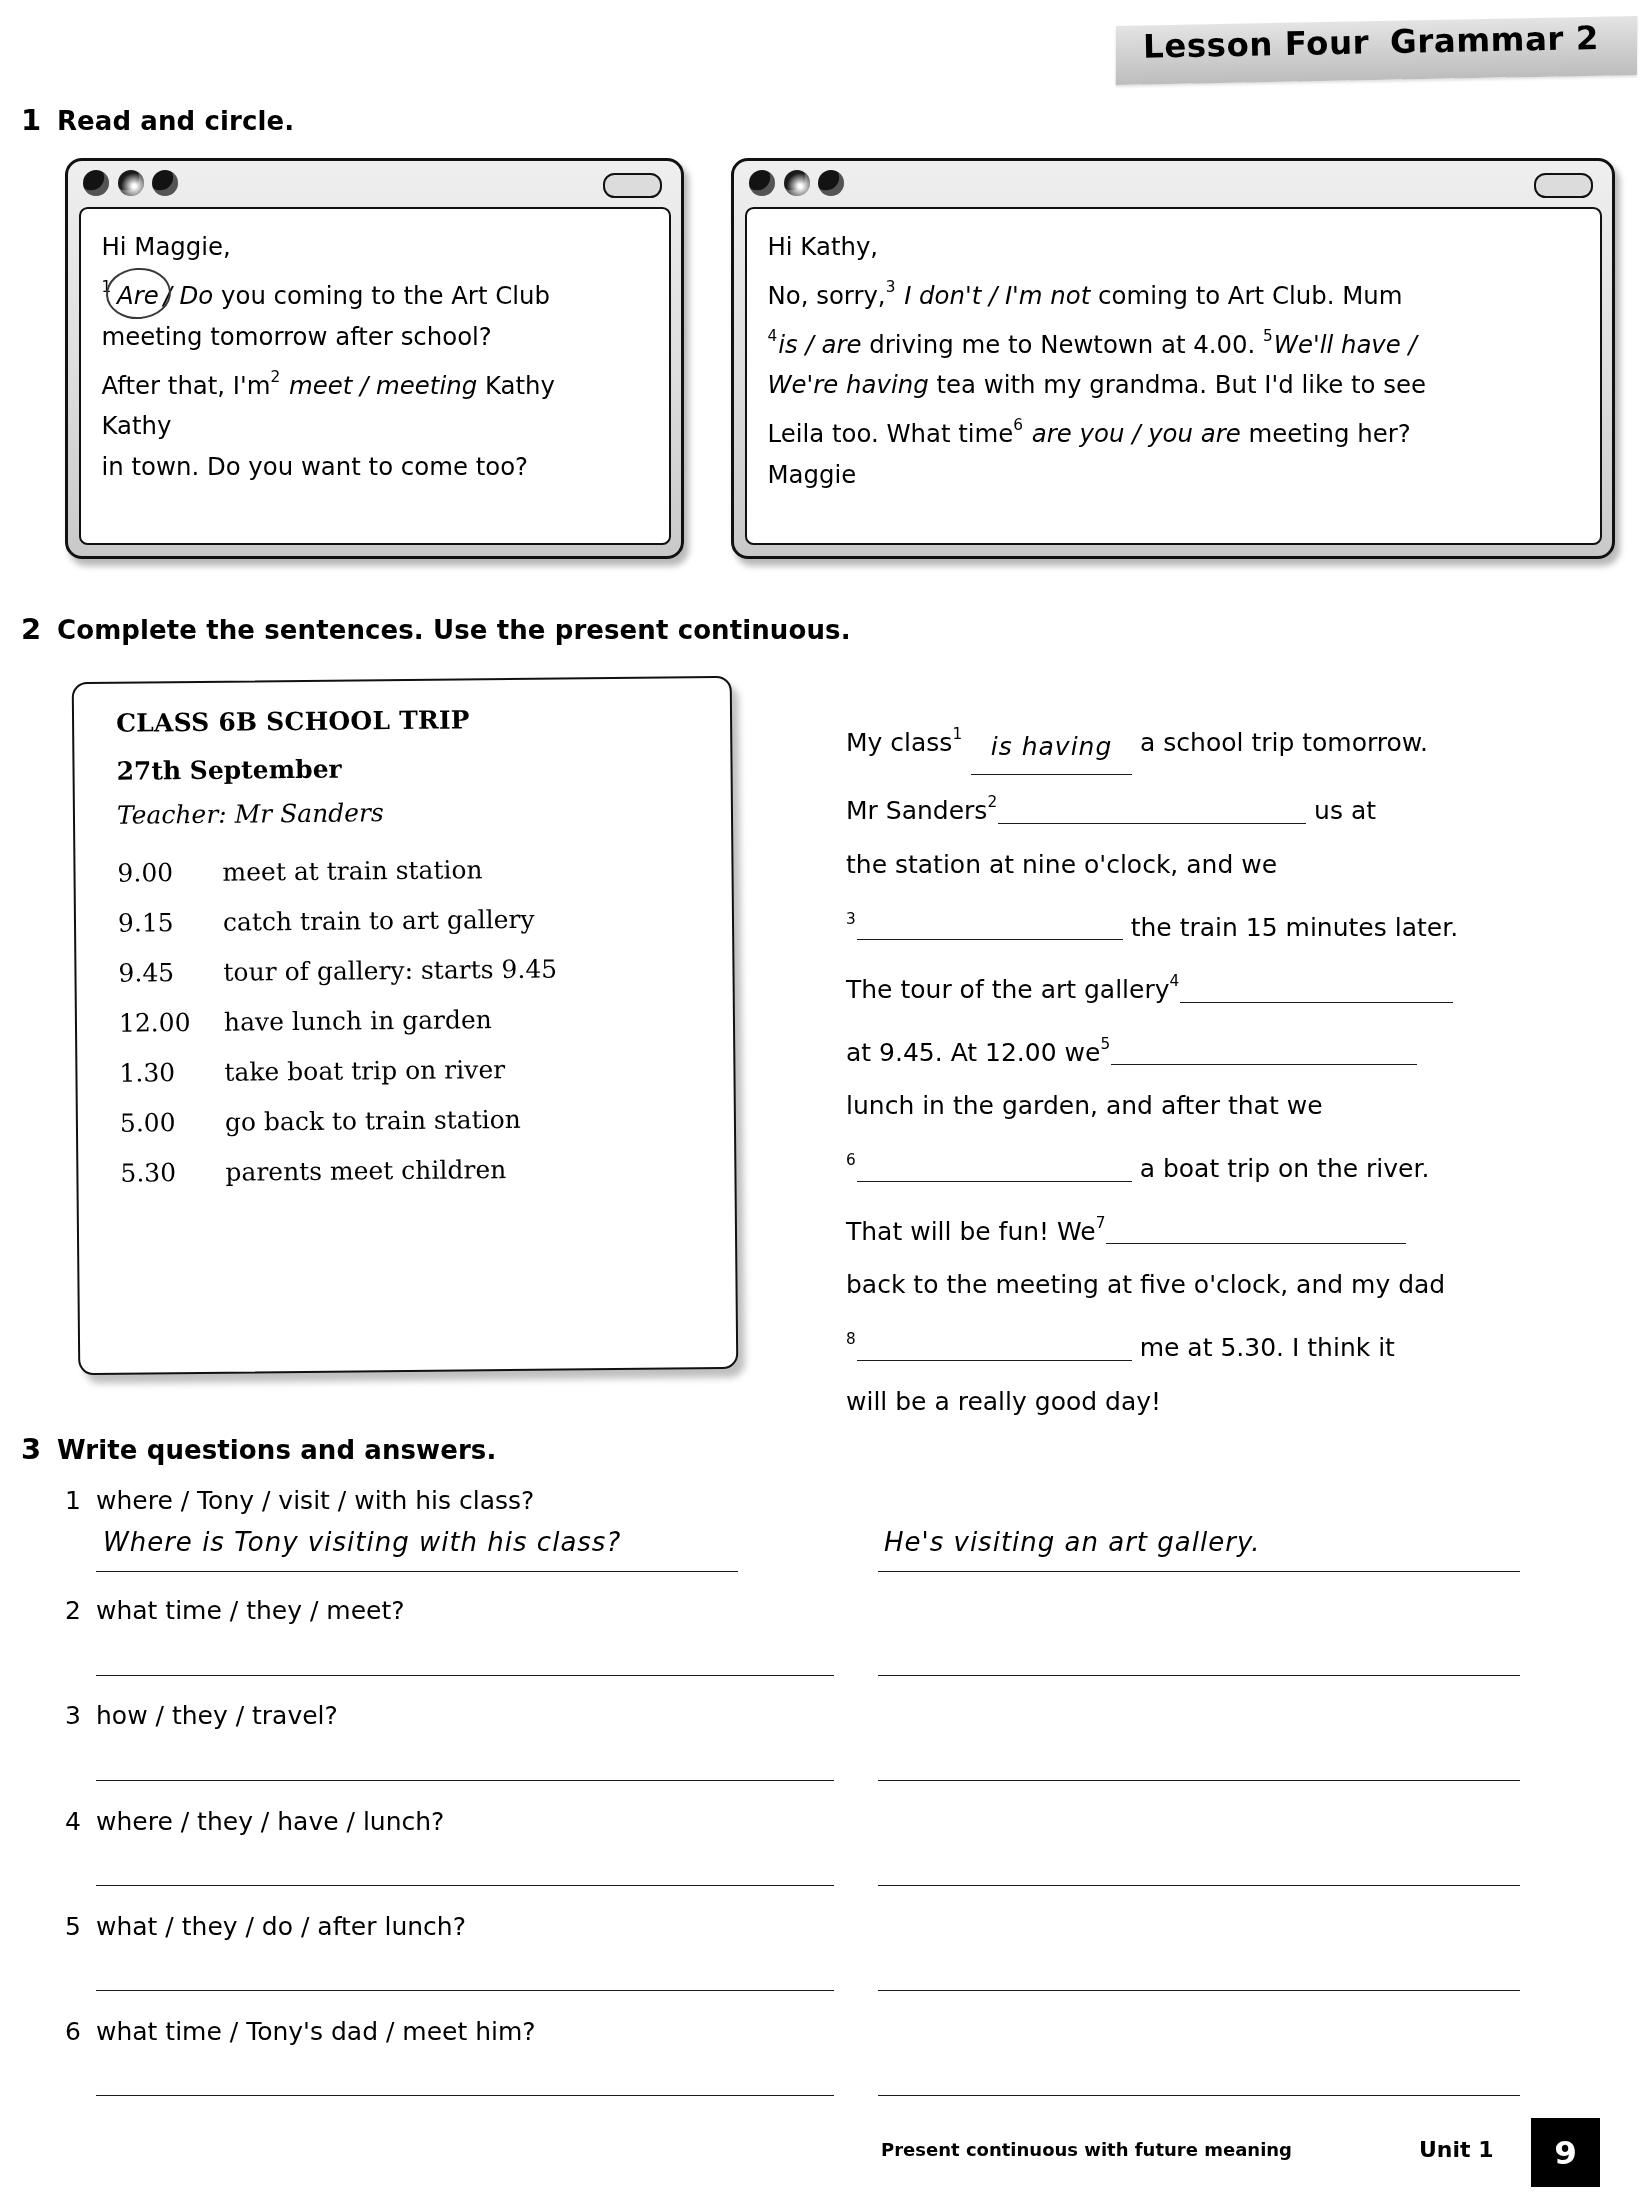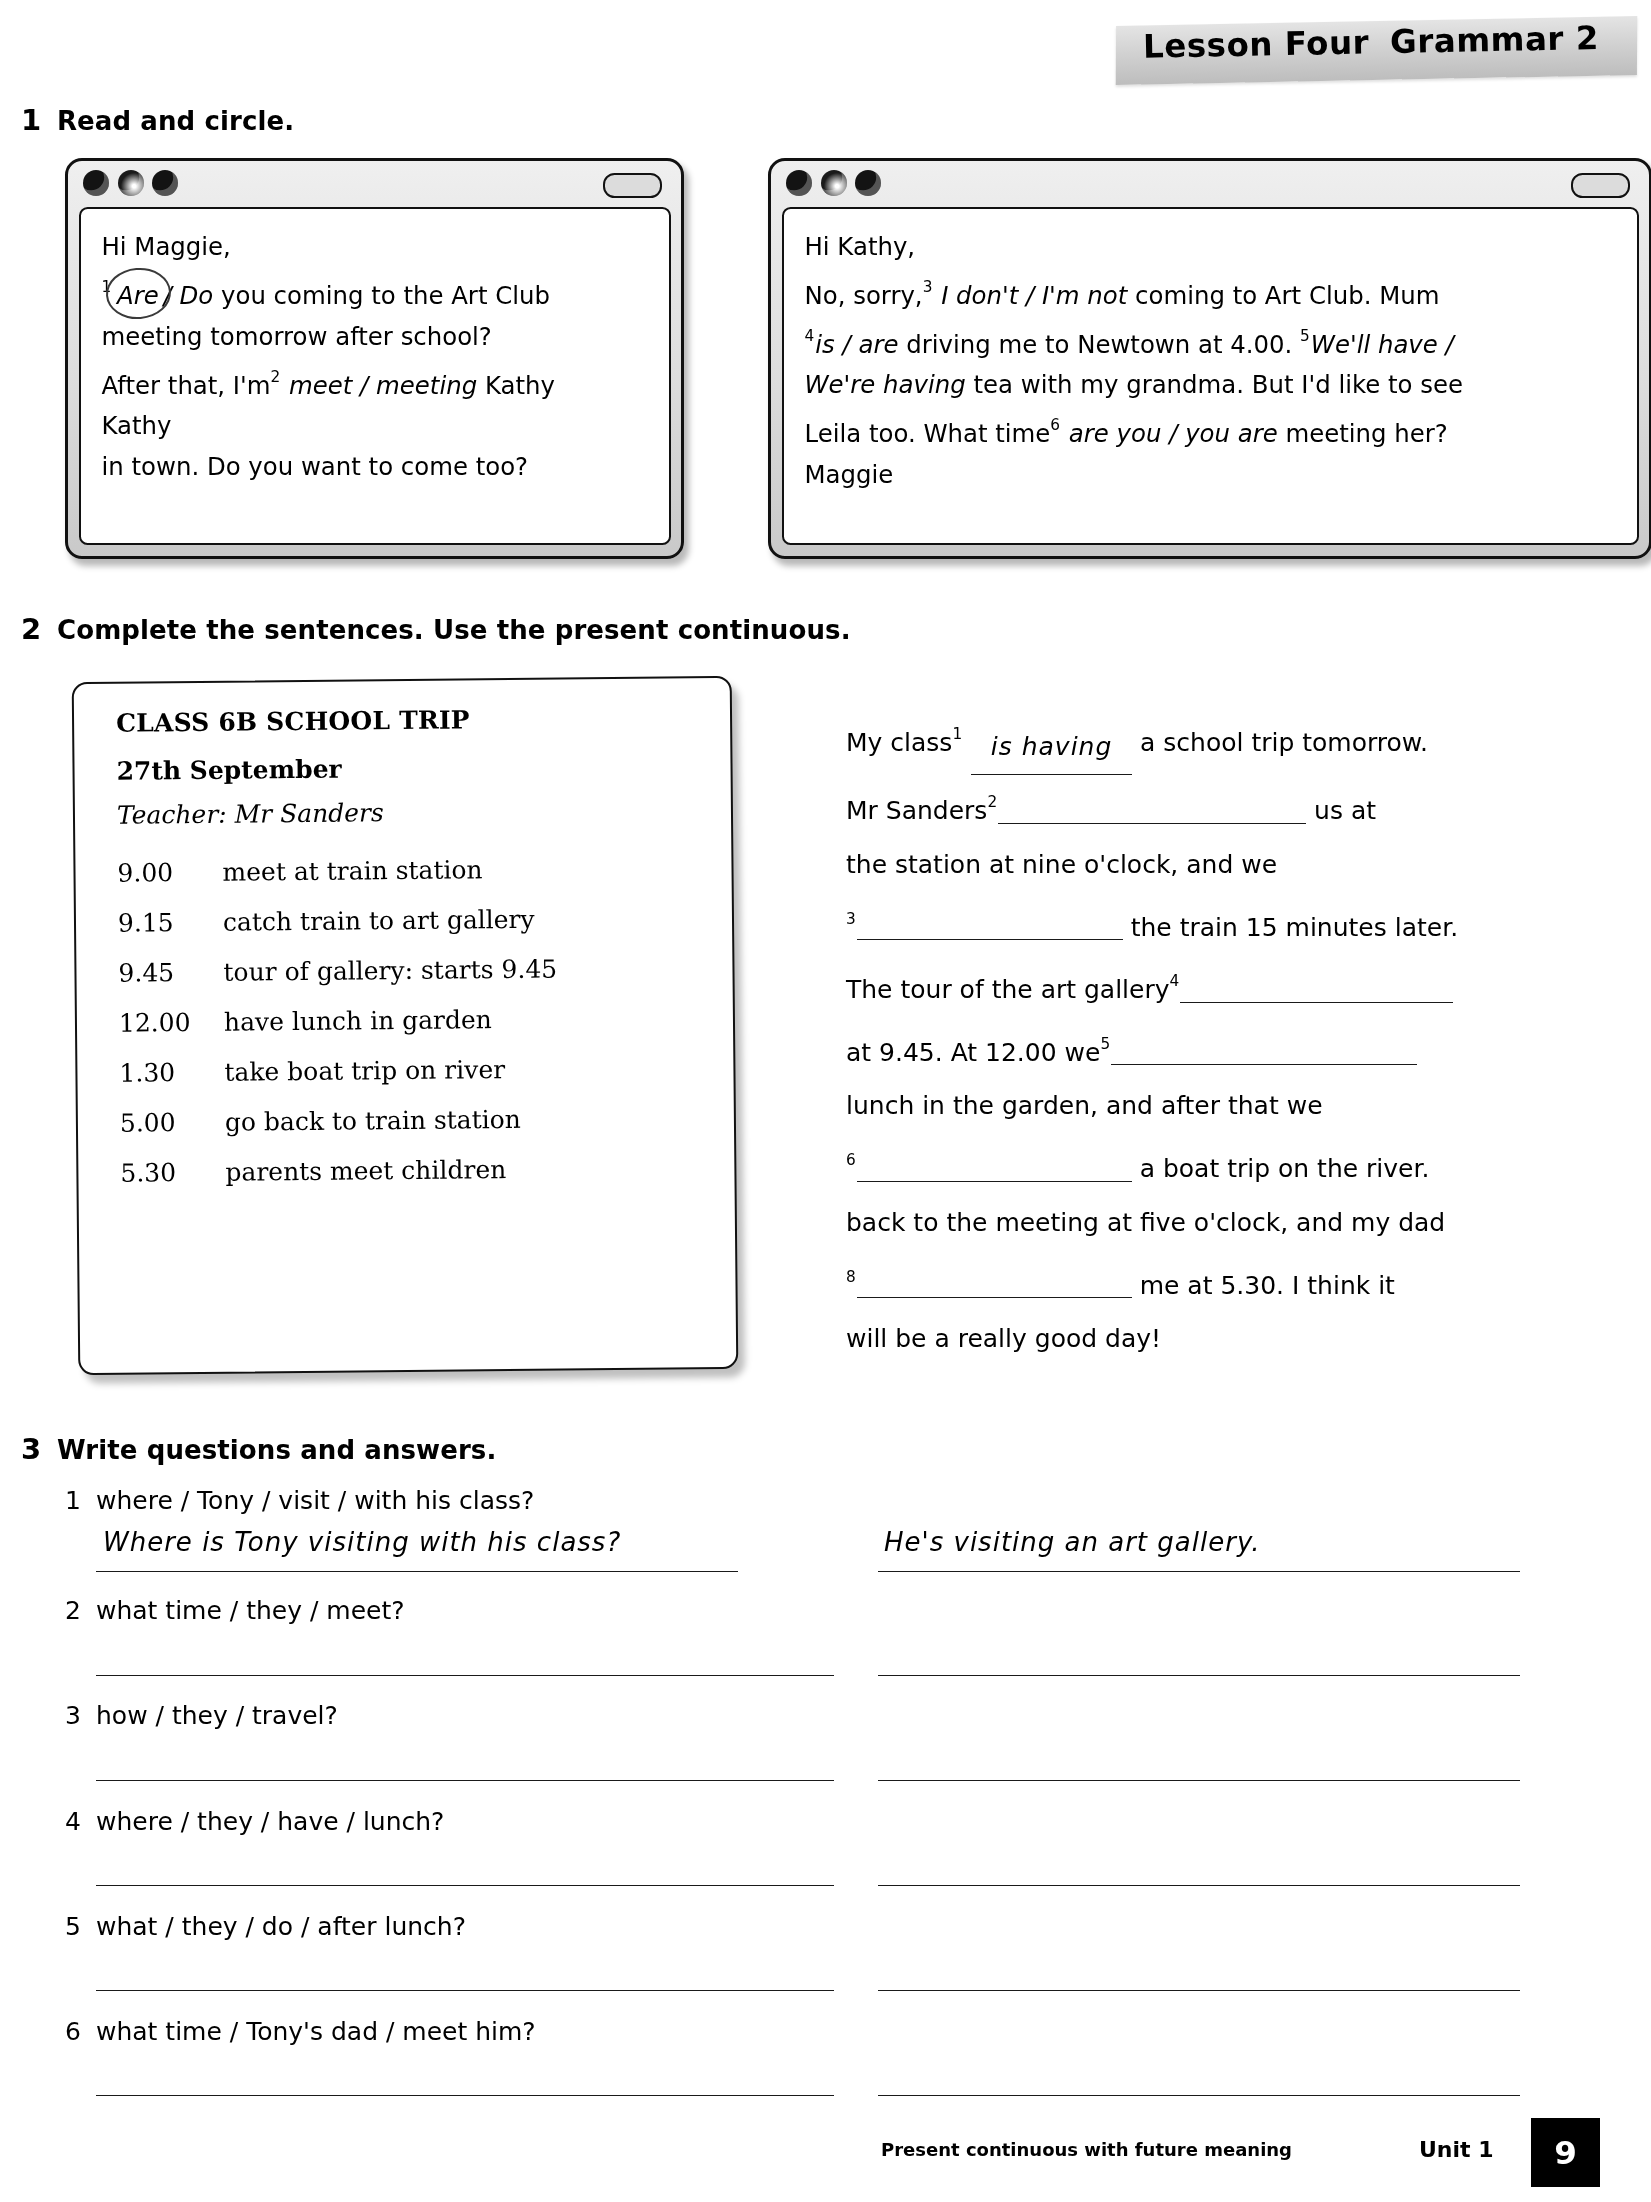--- a/index.html
+++ b/index.html
@@ -282,21 +282,21 @@
       <div>
         <span>After that, I'm</span><span class="sup">2</span>
         <span class="it">meet / meeting</span>
         <span>Kathy</span>
       </div>
       <div>Kathy</div>
       <div>in town. Do you want to come too?</div>
     </div>
   </div>
 
-  <div class="win" style="top:158px; left:768px; width:884px; height:401px;">
+  <div class="win" style="top:158px; left:731px; width:884px; height:401px;">
     <div class="win-bar">
       <span class="dot d1"></span>
       <span class="dot d2"></span>
       <span class="dot d3"></span>
       <span class="pill"></span>
     </div>
     <div class="win-body">
       <div>Hi Kathy,</div>
       <div>
         <span>No, sorry,</span><span class="sup">3</span>
@@ -379,20 +379,23 @@
       <span>The tour of the art gallery</span><span class="sup">4</span><span class="blank-line" style="width:273px;"></span>
     </div>
     <div>
       <span>at 9.45. At 12.00 we</span><span class="sup">5</span><span class="blank-line" style="width:306px;"></span>
     </div>
     <div>lunch in the garden, and after that we</div>
     <div>
       <span class="sup">6</span><span class="blank-line" style="width:275px;"></span>
       <span>a boat trip on the river.</span>
     </div>
+    <div>
+      <span>That will be fun! We</span><span class="sup">7</span><span class="blank-line" style="width:300px;"></span>
+    </div>
     <div>back to the meeting at five o'clock, and my dad</div>
     <div>
       <span class="sup">8</span><span class="blank-line" style="width:275px;"></span>
       <span>me at 5.30. I think it</span>
     </div>
     <div>will be a really good day!</div>
   </div>
 
   <div class="ex-head" style="top:1432px; left:21px;">
     <span class="ex-num">3</span><span>Write questions and answers.</span>

